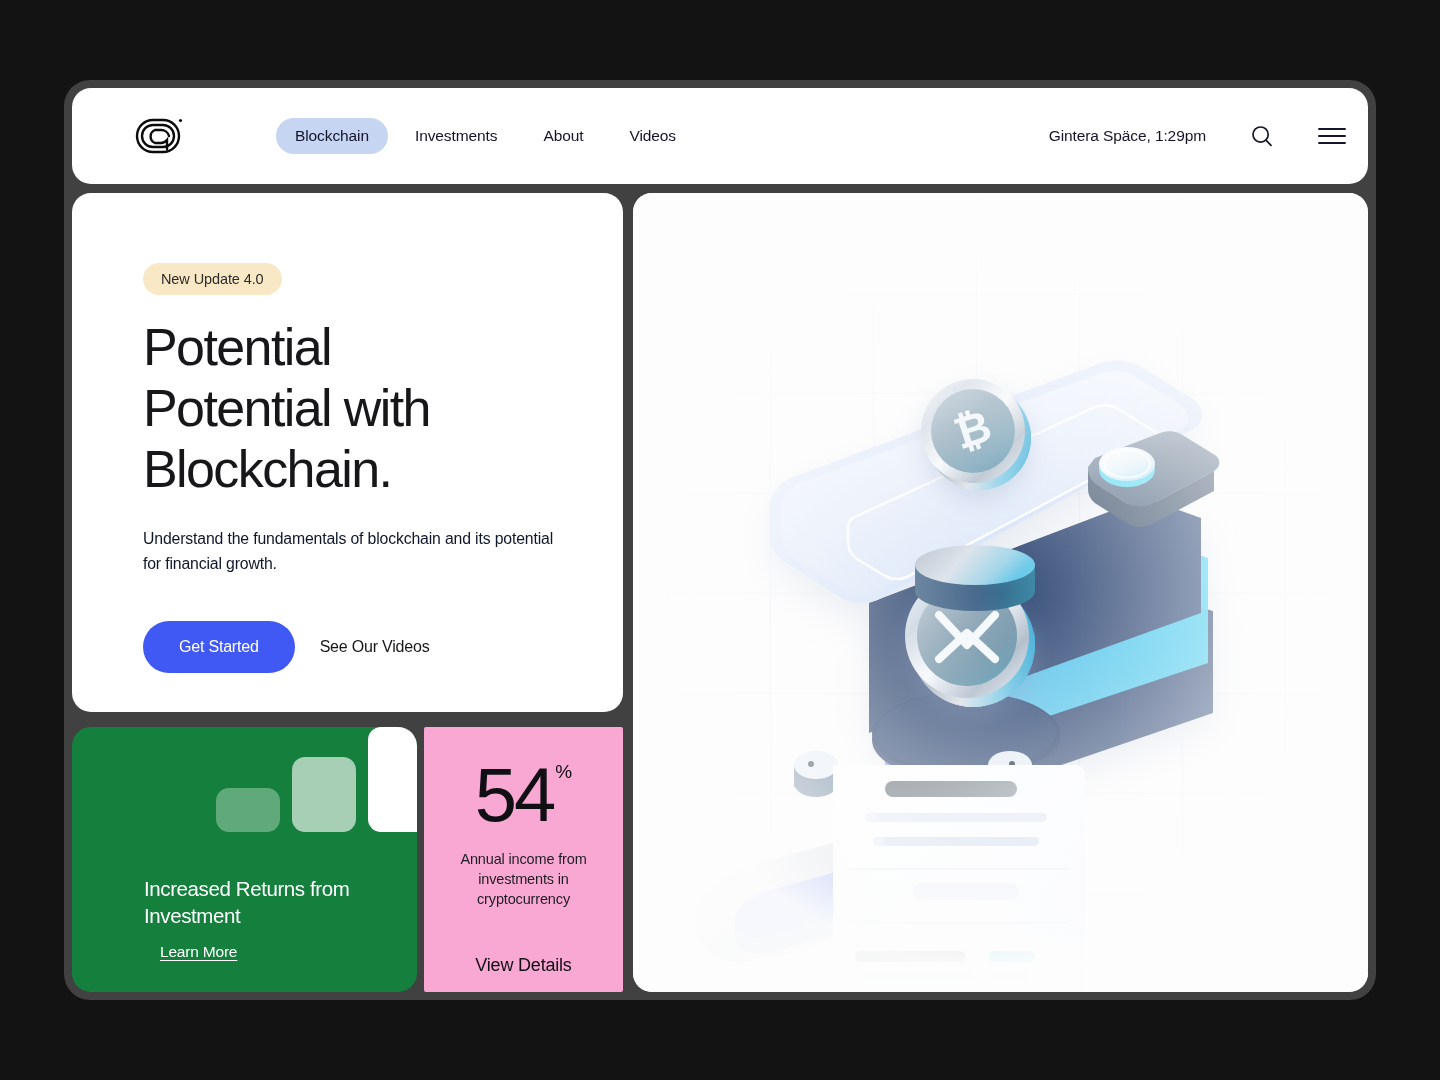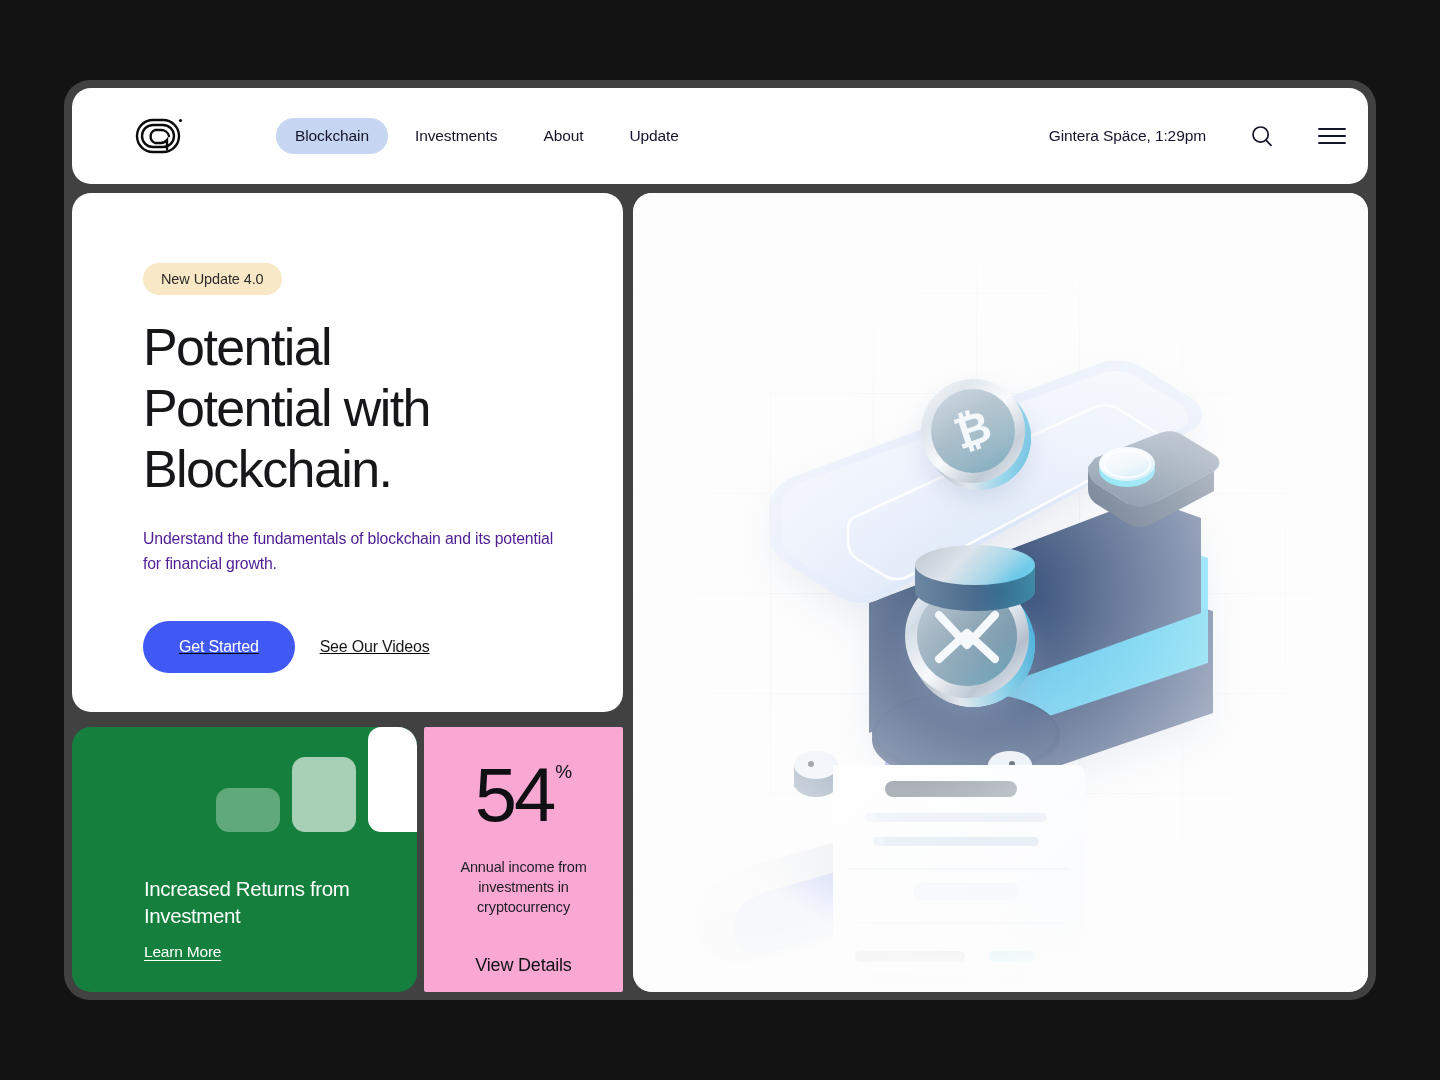--- a/index.html
+++ b/index.html
@@ -121,30 +121,29 @@
     letter-spacing: -1.6px;
     color: #17171a;
     font-weight: 400;
   }
 
   .hero-sub {
     margin-top: 26px;
     font-size: 15.8px;
     line-height: 25px;
     letter-spacing: -0.15px;
-    color: #4c1d95;
+    color: #0f172a;
     max-width: 430px;
   }
 
   .hero-actions {
     margin-top: 45px;
     display: flex;
     align-items: center;
     gap: 25px;
-    text-decoration: underline;
   }
   .btn-primary {
     background: #4058f4;
     color: #ffffff;
     border: none;
     font-family: "Liberation Sans", sans-serif;
     font-size: 16px;
     letter-spacing: -0.2px;
     padding: 17px 36px;
     border-radius: 28px;
@@ -187,21 +186,21 @@
     left: 72px;
     top: 148px;
     width: 250px;
     font-size: 20.5px;
     line-height: 27px;
     letter-spacing: -0.4px;
     color: #ffffff;
   }
   .blue-link {
     position: absolute;
-    left: 72px;
+    left: 88px;
     top: 216px;
     font-size: 15.5px;
     letter-spacing: -0.2px;
     color: #ffffff;
     text-decoration: underline;
     text-underline-offset: 3px;
     cursor: pointer;
   }
 
   
@@ -228,21 +227,21 @@
     color: #101014;
     font-weight: 400;
   }
   .stat-unit {
     font-size: 19px;
     color: #101014;
     margin-top: 6px;
     margin-left: 2px;
   }
   .stat-desc {
-    margin-top: 22px;
+    margin-top: 14px;
     text-align: center;
     font-size: 14.5px;
     line-height: 20px;
     letter-spacing: -0.15px;
     color: #1d1d23;
     width: 140px;
   }
   .stat-link {
     margin-top: auto;
     margin-bottom: 16px;
@@ -294,21 +293,21 @@
         <rect x="8" y="9" width="32" height="22" rx="11" stroke="#0b0b0b" stroke-width="2.4"></rect>
         <path d="M35 20 a8 8 0 0 0 -8 -6 h-6 a7 7 0 0 0 0 13 h6 a8 8 0 0 0 6 -3 v9" stroke="#0b0b0b" stroke-width="2.4" fill="none" stroke-linecap="round"></path>
         <circle cx="46.5" cy="4.5" r="1.6" fill="#0b0b0b"></circle>
       </svg>
     </div>
 
     <nav class="nav">
       <div class="nav-item active">Blockchain</div>
       <div class="nav-item">Investments</div>
       <div class="nav-item">About</div>
-      <div class="nav-item">Update</div>
+      <div class="nav-item">Videos</div>
     </nav>
 
     <div class="header-right">
       <div class="status-text">Gintera Späce, 1:29pm</div>
 
       <div class="icon-btn">
         <svg width="26" height="26" viewBox="0 0 26 26" fill="none">
           <circle cx="11.6" cy="11.6" r="7.6" stroke="#14142b" stroke-width="1.7"></circle>
           <line x1="17.2" y1="17.4" x2="22" y2="22.4" stroke="#14142b" stroke-width="1.7" stroke-linecap="round"></line>
         </svg>

